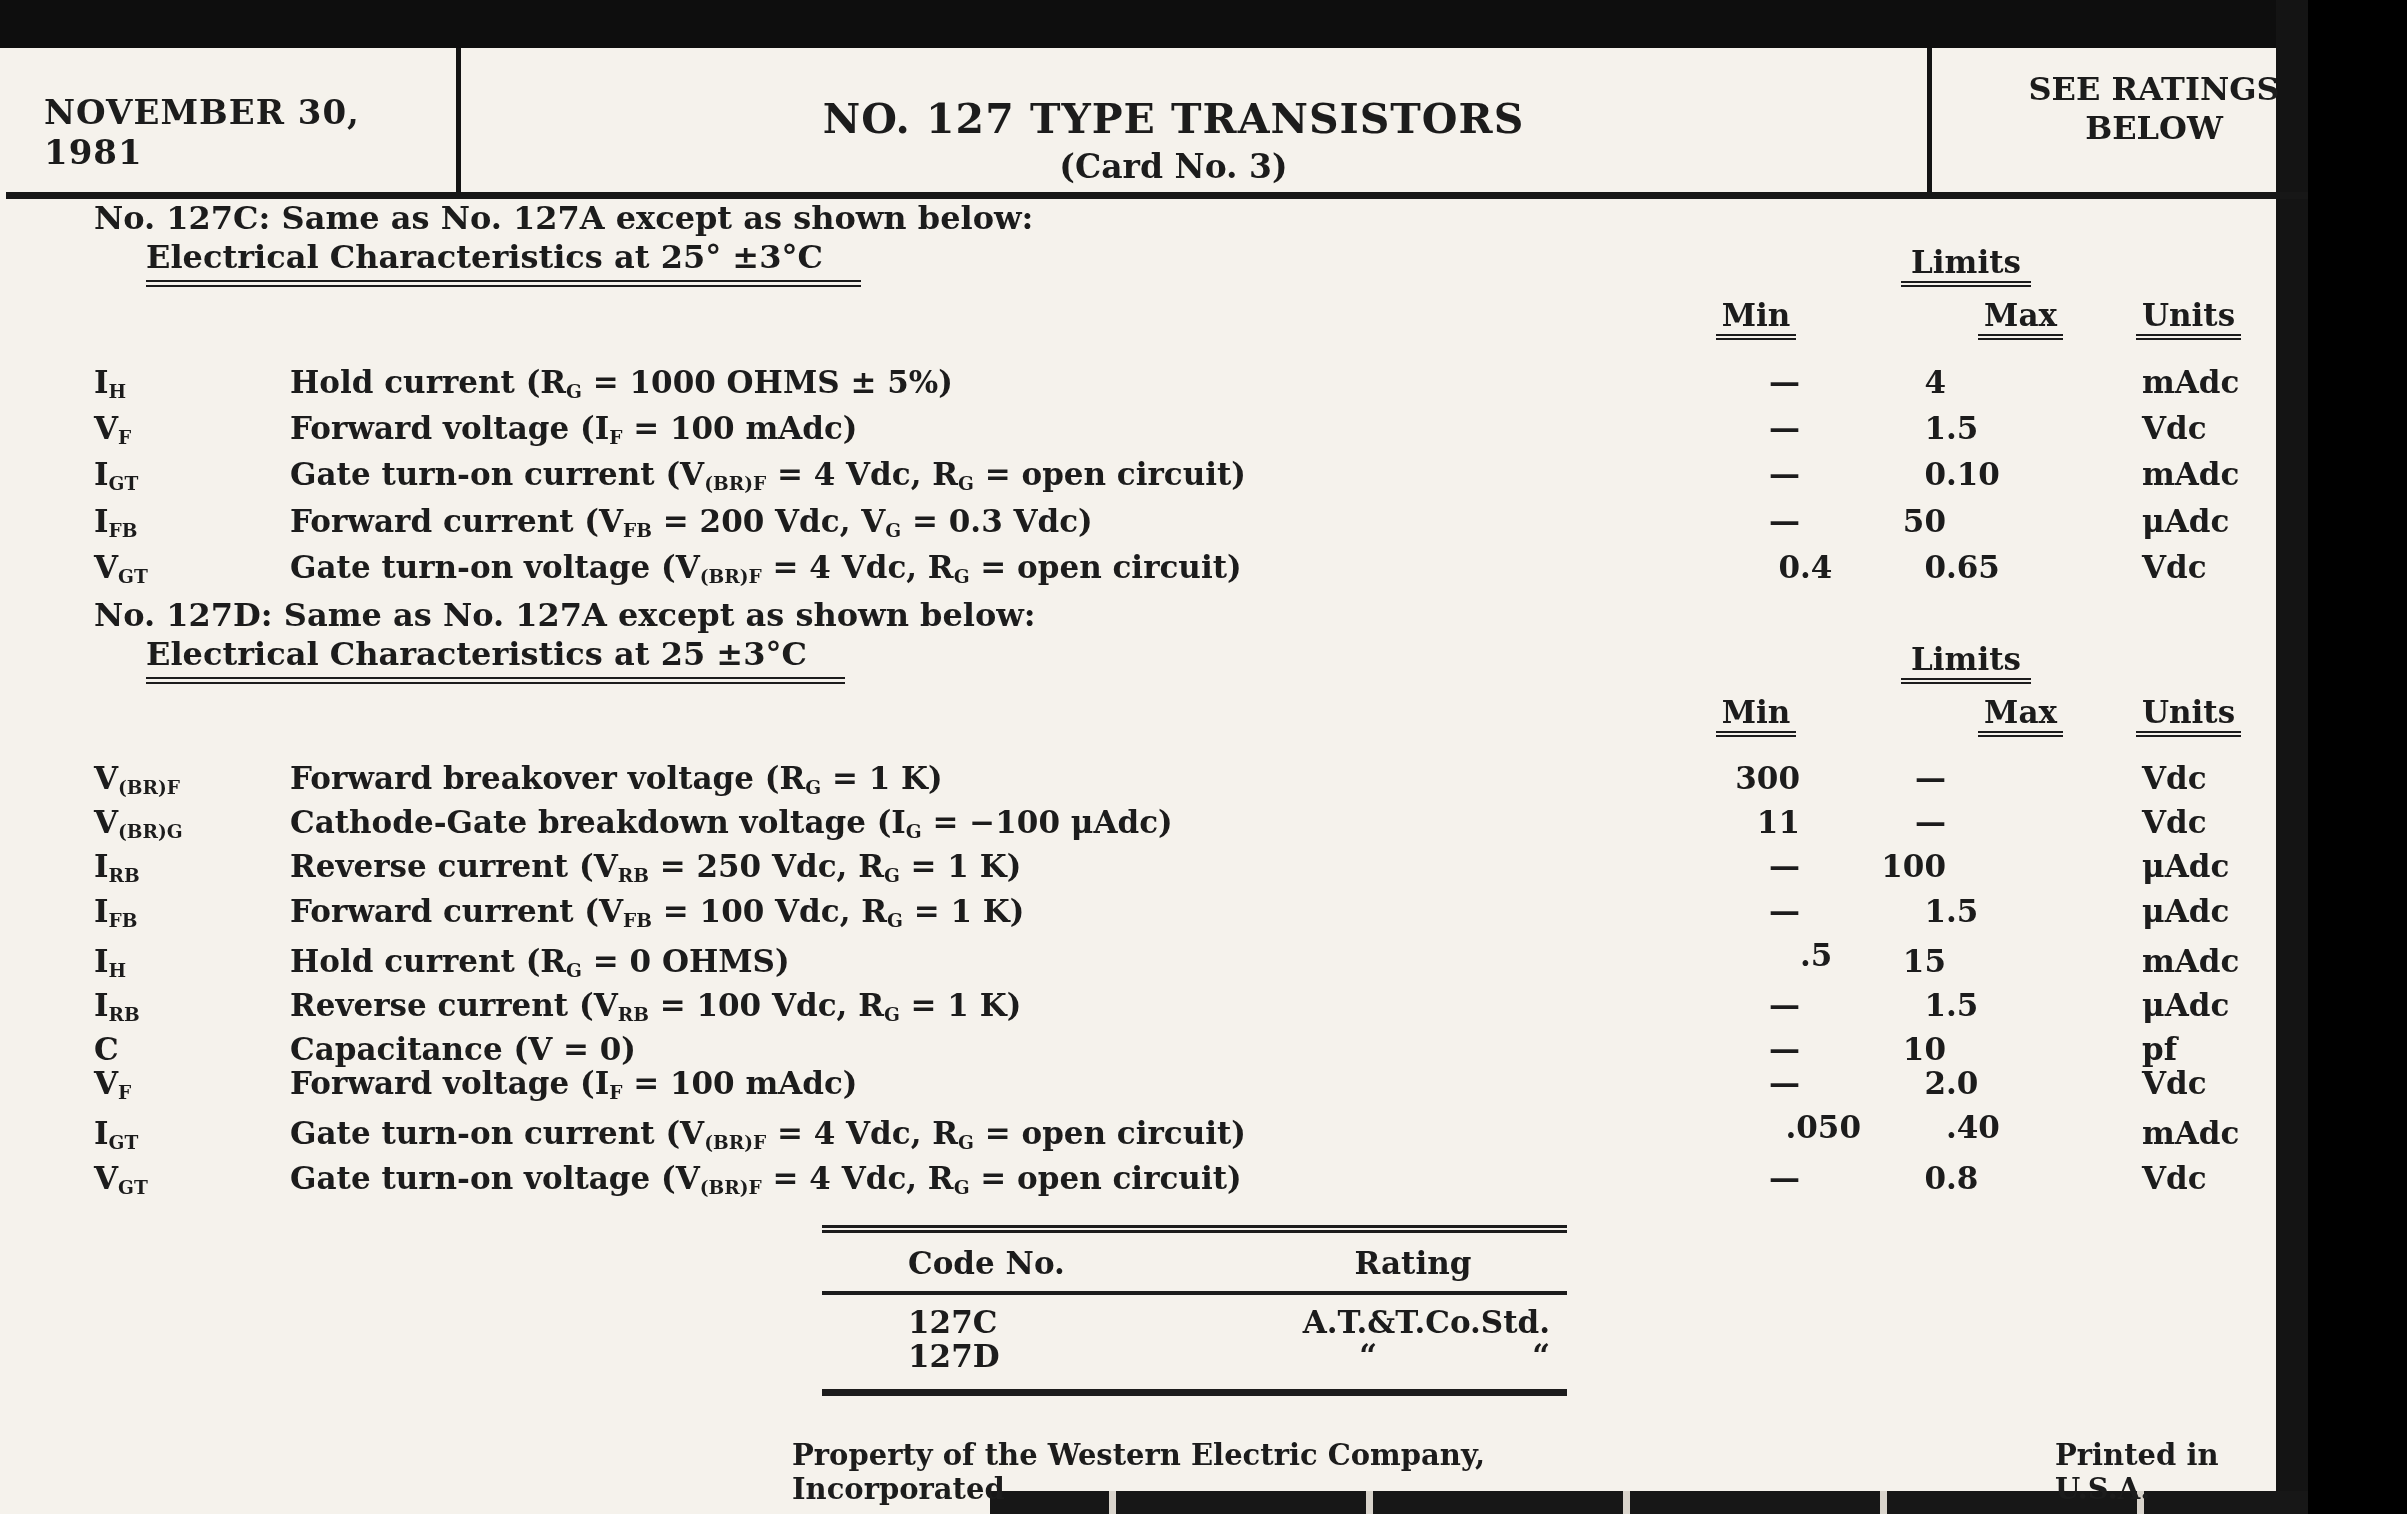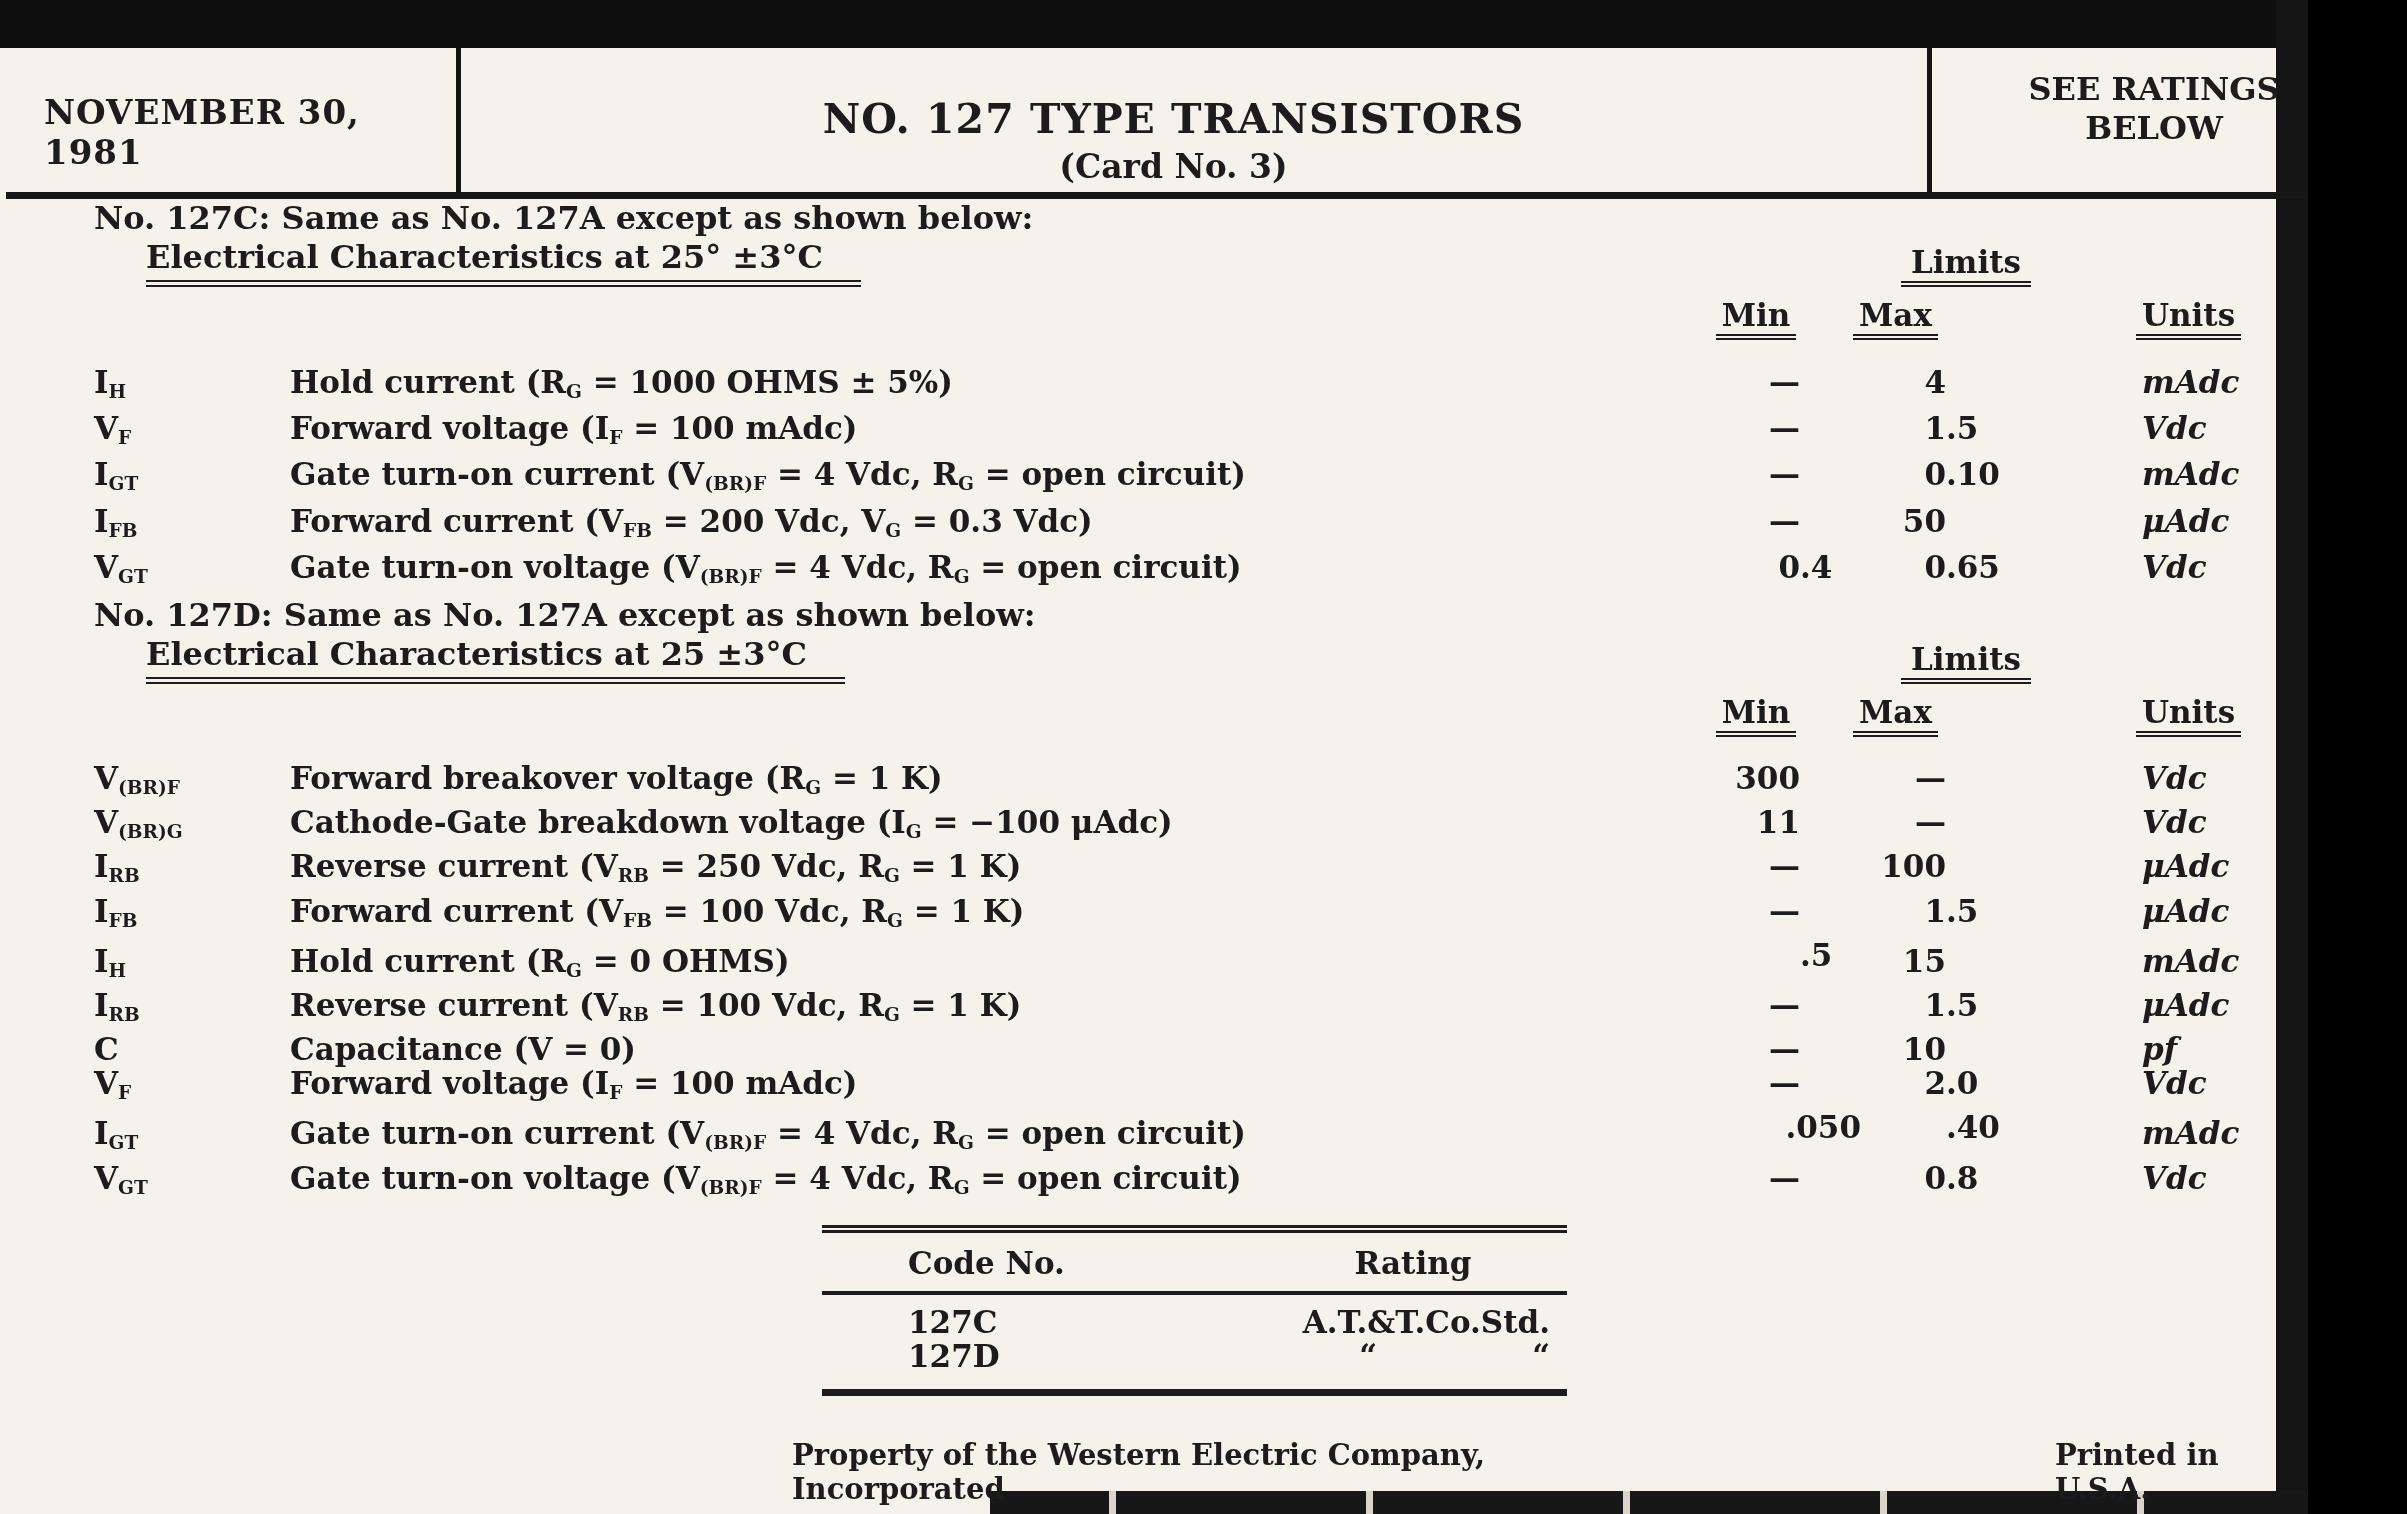--- a/index.html
+++ b/index.html
@@ -28,31 +28,31 @@
   .content{position:absolute;left:94px;top:198px;width:2282px;}
   .grid{display:grid;grid-template-columns:196px 1fr 178px 210px 305px;align-items:end;}
   .intro{font-size:32px;line-height:40px;}
   .subhead-cell{grid-column:1 / 3;}
   .subhead{display:inline-block;margin-left:52px;font-size:32px;border-bottom:7px double #1c1c1c;padding:0 38px 4px 0;}
   .limits-cell{grid-column:4;text-align:center;}
   .limits{display:inline-block;font-size:31px;border-bottom:6px double #1c1c1c;padding:0 10px 1px;}
   .colheads{margin-top:10px;font-size:31px;gap:8px;}
   .hd{display:inline-block;border-bottom:6px double #1c1c1c;padding:0 6px 1px;}
   .c3h{grid-column:3;text-align:center;}
-  .c4h{grid-column:4;text-align:left;}
+  .c4h{grid-column:4;text-align:right;}
   .c5h{grid-column:5;padding-left:65px;}
   .rows{margin-top:24px;}
   .trow{font-size:31px;line-height:36px;align-items:baseline;}
   .s2 .trow{line-height:34px;}
   sub{font-size:60%;vertical-align:-0.28em;letter-spacing:0;}
   .val{display:flex;}
   .c3v .vi{display:inline-block;width:117px;text-align:right;}
   .c4v .vi{display:inline-block;width:85px;text-align:right;}
   .vf{text-align:left;}
-  .units{padding-left:71px;font-style:italic;}
+  .units{padding-left:71px;}
   
   .codetable{margin:20px 0 0 728px;width:745px;border-top:8px double #1c1c1c;border-bottom:7px solid #1c1c1c;font-size:31px;}
   .ct-head{display:grid;grid-template-columns:436px 310px;padding:12px 0 10px;border-bottom:4px solid #1c1c1c;}
   .ct-code-h{padding-left:86px;}
   .ct-rating-h{text-align:center;}
   .ct-body{padding:10px 0 16px;}
   .ct-row{display:grid;grid-template-columns:436px 310px;line-height:34px;}
   .ct-code{padding-left:86px;}
   .ct-rating{text-align:right;padding-right:18px;}
   

